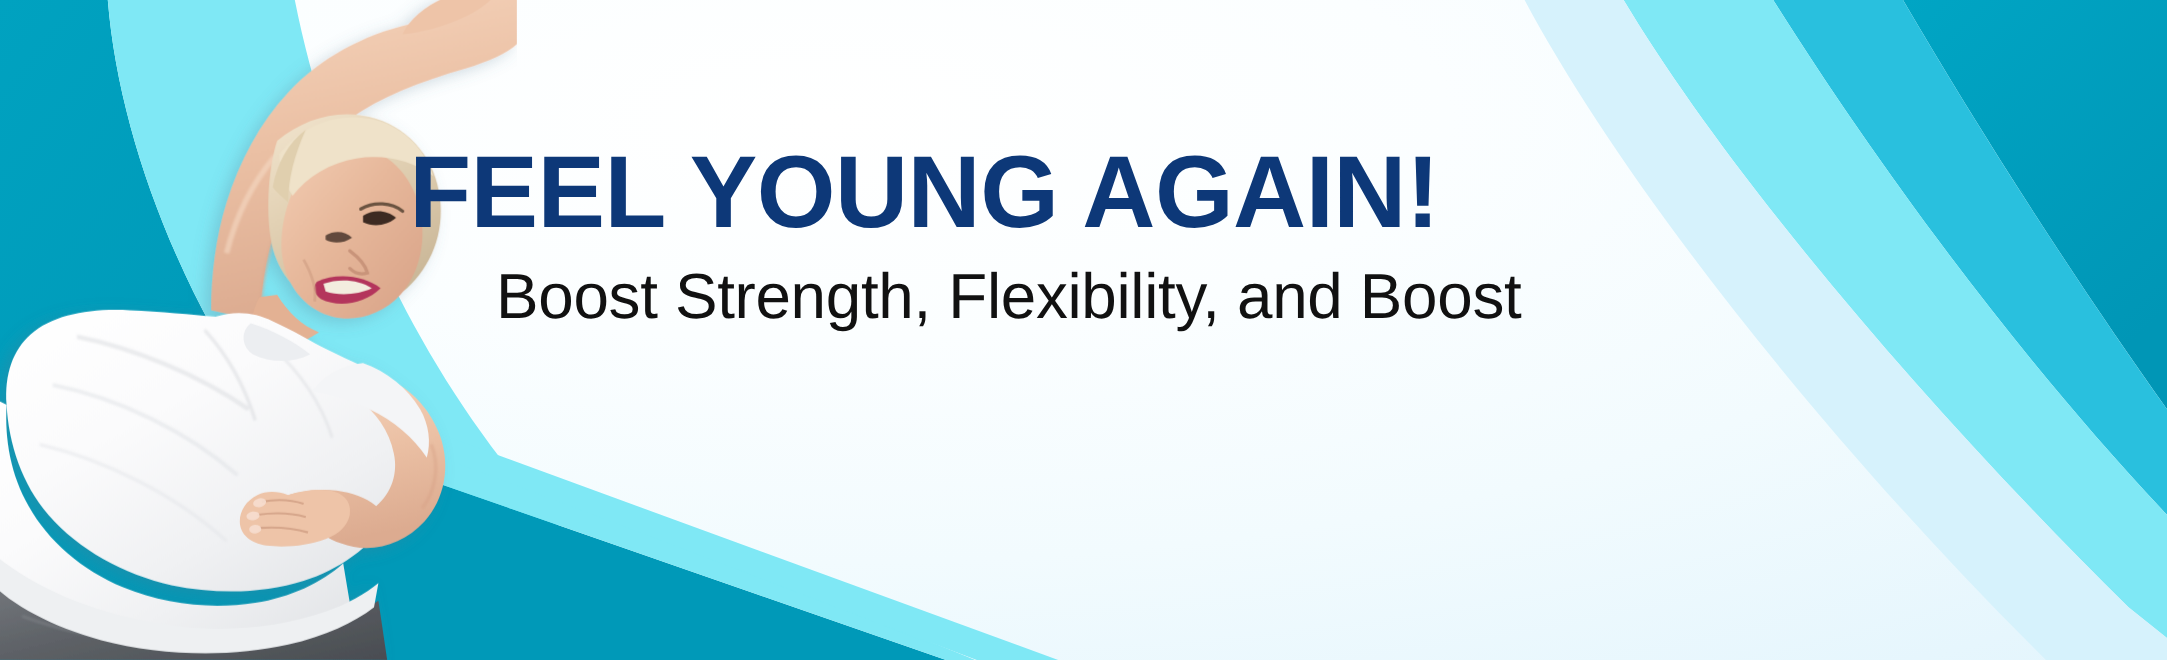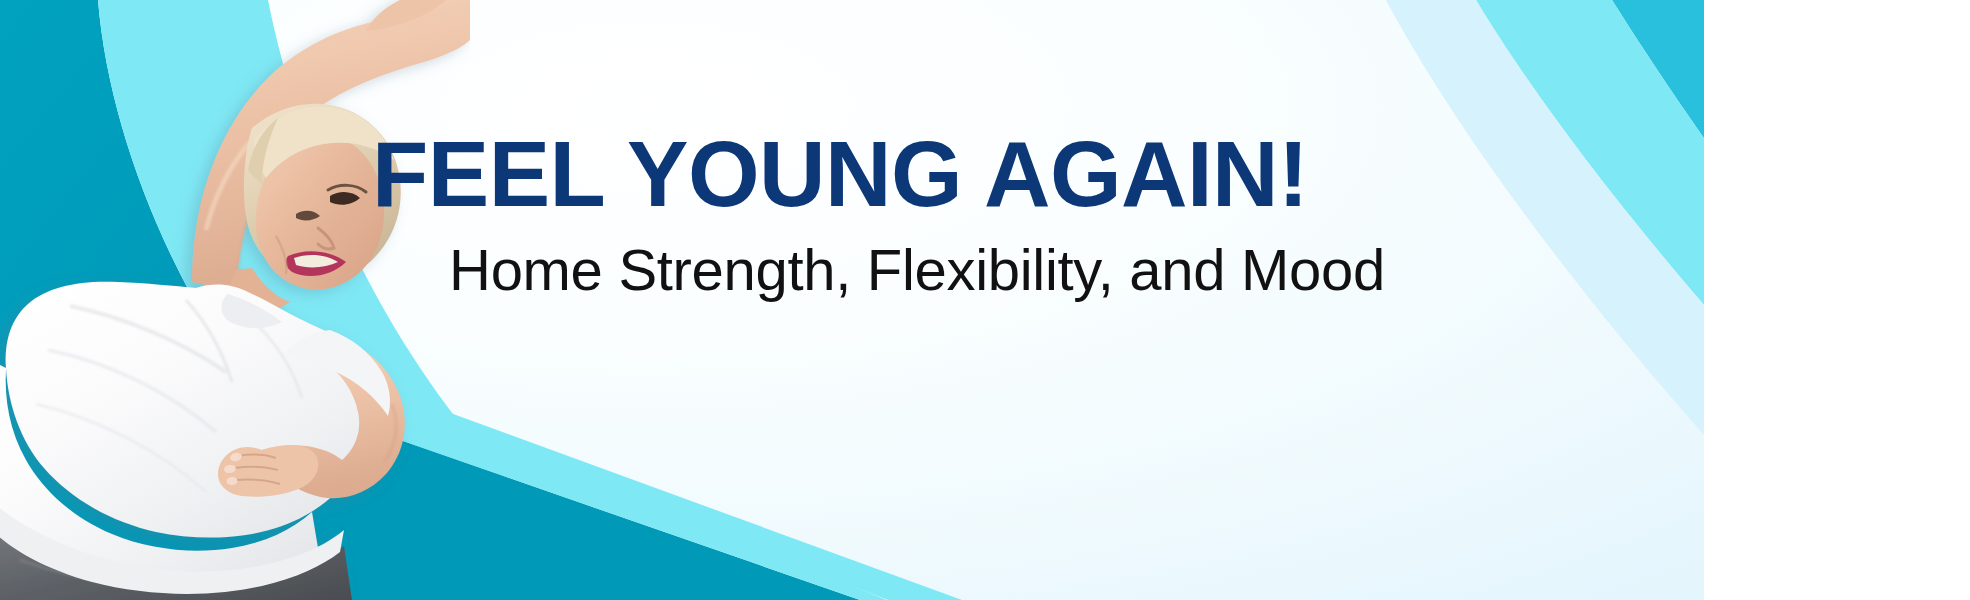--- a/index.html
+++ b/index.html
@@ -5,21 +5,21 @@
 <style>
   * { margin:0; padding:0; box-sizing:border-box; }
   html,body { background:#ffffff; }
   body {
     font-family:"Liberation Sans", sans-serif;
     -webkit-font-smoothing:antialiased;
   }
 
   .banner {
     position:relative;
-    width:1704px;
+    width:1970px;
     height:600px;
     overflow:hidden;
     background:#eaf7fd;
   }
 
   
   .bg-base {
     position:absolute; inset:0;
     background:
       radial-gradient(120% 140% at 38% 18%, #ffffff 0%, #fbfeff 24%, #f2fbfe 48%, #e6f6fd 72%, #d9f1fb 100%);
@@ -309,17 +309,17 @@
                  C316,549 332,540 344,530 L340,552 C322,566 296,578 262,586
                  C208,598 146,596 92,582 C48,570 10,550 -10,528 Z" fill="#eef0f2"></path>
       </g>
     </svg>
   </div>
 
   <div class="text-block">
     <div class="headline">FEEL YOUNG AGAIN!</div>
 
     <div class="subhead">
-      <span class="ln">Home Strength, Flexibility, and Mood</span>
+      <span class="ln">Boost Strength, Flexibility, and Boost</span>
     </div>
   </div>
 
 </div>
 
 </body></html>

